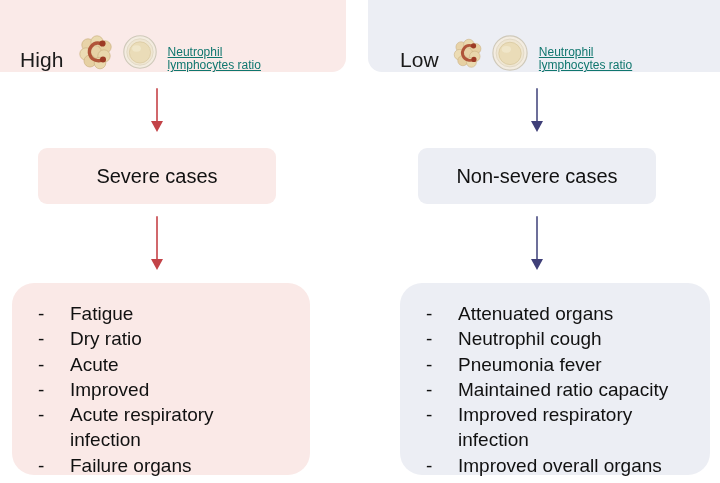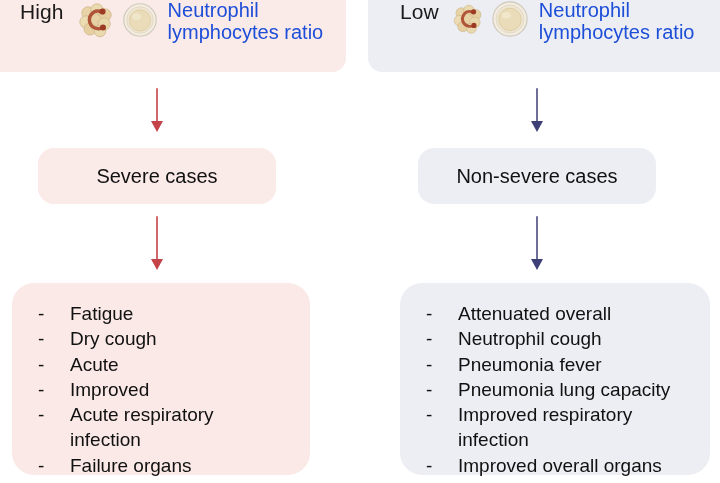--- a/index.html
+++ b/index.html
@@ -9,21 +9,21 @@
     font-family:"Liberation Sans", sans-serif;
     position:relative;
     overflow:hidden;
     -webkit-font-smoothing:antialiased;
   }
   .panel{position:absolute;box-sizing:border-box;}
 
   
   .header{
     height:72px;
-    display:flex;align-items:flex-start;
+    display:flex;align-items:flex-end;
     padding:0 14px;
   }
   #header-left{
     left:0;top:0;width:346px;
     background:#faeae8;
     border-radius:0 0 14px 0;
   }
   #header-right{
     left:368px;top:0;width:352px;
     background:#eceef4;
@@ -31,22 +31,22 @@
   }
   .level-label{
     font-size:21px;color:#1a1a1a;
     letter-spacing:.1px;
     white-space:nowrap;
   }
   #header-left .level-label{margin-left:6px;}
   #header-right .level-label{margin-left:18px;}
   .cells{display:flex;align-items:center;gap:6px;margin:0 10px 0 12px;}
   .ratio-label{
-    font-size:20px;line-height:1.08;
-    color:#1d4ed8;white-space:nowrap;
+    font-size:12px;line-height:1.08;
+    color:#0f766e;white-space:nowrap;text-decoration:underline;
   }
   .ratio-label .l2{display:block;}
 
   
   .arrow{position:absolute;}
   .arrow .shaft{
     position:absolute;left:50%;top:0;
     width:2px;margin-left:-1px;
     border-radius:1px;
   }
@@ -57,21 +57,21 @@
     border-right:6px solid transparent;
   }
   .arrow.red .shaft{background:#d1686c;}
   .arrow.red .head{border-top:11px solid #c34348;}
   .arrow.blue .shaft{background:#6d6f9a;}
   .arrow.blue .head{border-top:11px solid #3f3f78;}
   
 
   
   .midbox{
-    height:56px;border-radius:16px;
+    height:56px;border-radius:9px;
     display:flex;align-items:center;justify-content:center;
   }
   #mid-left{left:38px;top:148px;width:238px;background:#faeae8;}
   #mid-right{left:418px;top:148px;width:238px;background:#eceef4;text-align:right;}
   .midbox-label{font-size:20px;color:#111;}
 
   
   .listbox{
     border-radius:22px;
     padding:18px 16px 14px 16px;
@@ -188,32 +188,32 @@
   <div class="head" style="top:43px;"></div>
 </div>
 <div class="arrow blue" style="left:525px;top:216px;width:24px;height:56px;">
   <div class="shaft" style="height:45px;"></div>
   <div class="head" style="top:43px;"></div>
 </div>
 
 <div class="panel listbox" id="list-left">
   <ul class="symptoms">
     <li><span class="dash">-</span><span class="txt">Fatigue</span></li>
-    <li><span class="dash">-</span><span class="txt">Dry cough</span></li>
+    <li><span class="dash">-</span><span class="txt">Dry ratio</span></li>
     <li><span class="dash">-</span><span class="txt">Acute</span></li>
     <li><span class="dash">-</span><span class="txt">Improved</span></li>
     <li><span class="dash">-</span><span class="txt">Acute respiratory
 infection</span></li>
     <li><span class="dash">-</span><span class="txt">Failure organs</span></li>
   </ul>
 </div>
 
 <div class="panel listbox" id="list-right">
   <ul class="symptoms">
-    <li><span class="dash">-</span><span class="txt">Attenuated overall</span></li>
+    <li><span class="dash">-</span><span class="txt">Attenuated organs</span></li>
     <li><span class="dash">-</span><span class="txt">Neutrophil cough</span></li>
     <li><span class="dash">-</span><span class="txt">Pneumonia fever</span></li>
-    <li><span class="dash">-</span><span class="txt">Pneumonia lung capacity</span></li>
+    <li><span class="dash">-</span><span class="txt">Maintained ratio capacity</span></li>
     <li><span class="dash">-</span><span class="txt">Improved respiratory
 infection</span></li>
     <li><span class="dash">-</span><span class="txt">Improved overall organs</span></li>
   </ul>
 </div>
 
 </body></html>

